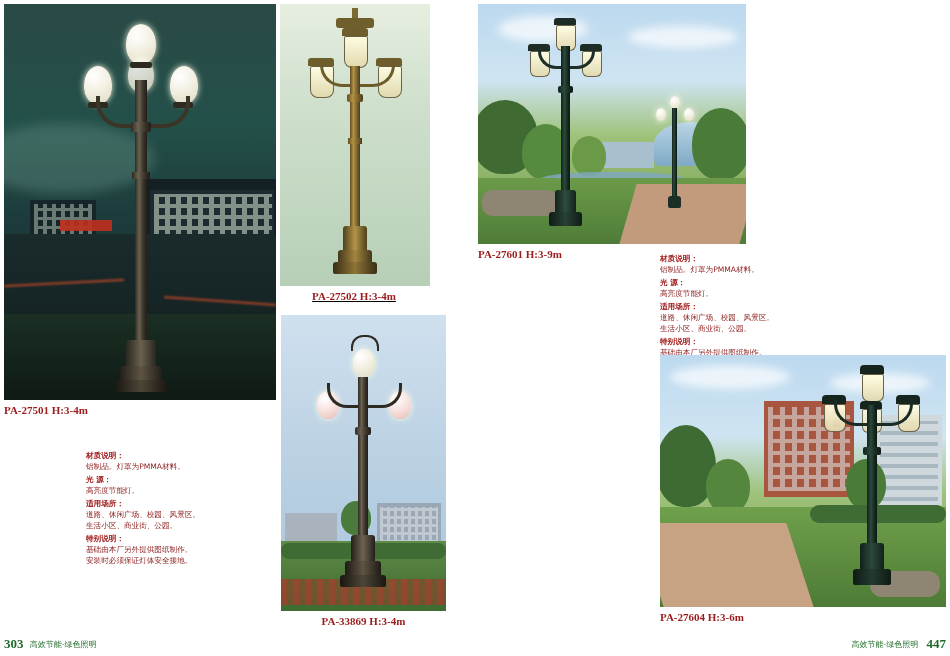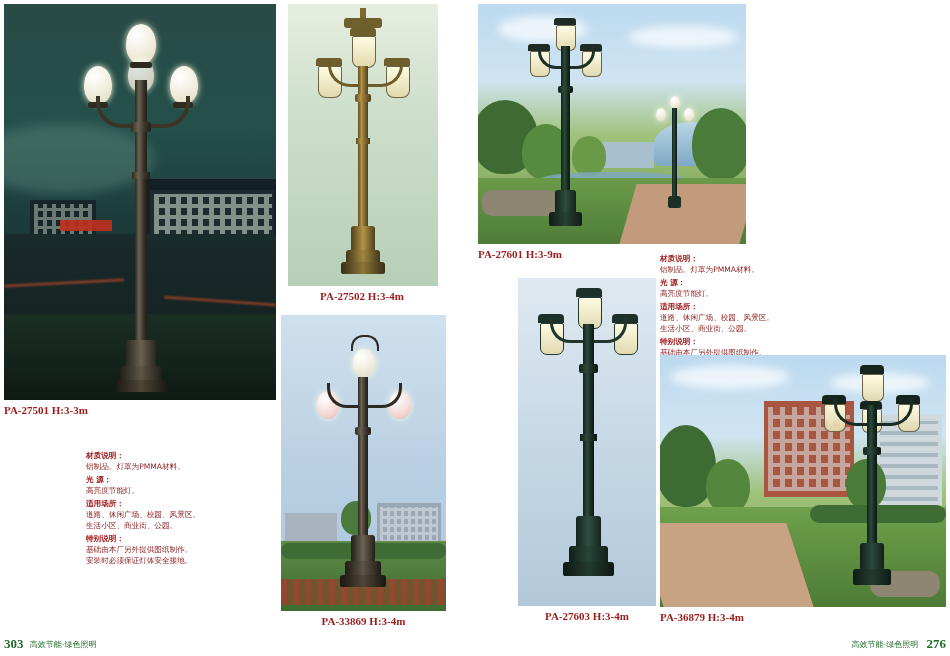--- a/index.html
+++ b/index.html
@@ -146,21 +146,21 @@
 
         <div class="pole" style="left:53px;top:58px;width:12px;height:282px;"></div>
         <div class="pole" style="left:49px;top:100px;width:20px;height:10px;border-radius:2px;"></div>
         <div class="pole" style="left:50px;top:150px;width:18px;height:7px;"></div>
 
         <div class="base" style="left:44px;top:318px;width:30px;height:28px;background:linear-gradient(90deg,#2a2720,#6a6050,#2a2720);"></div>
         <div class="base" style="left:38px;top:344px;width:42px;height:16px;background:linear-gradient(90deg,#231f19,#5d5444,#231f19);"></div>
         <div class="base" style="left:33px;top:358px;width:52px;height:12px;background:linear-gradient(90deg,#1b1813,#4d4537,#1b1813);"></div>
       </div>
     </div>
-    <div class="caption">PA-27501 H:3-3m</div>
+    <div class="caption">PA-27501 H:3-4m</div>
   </div>
 
   <div class="spec" style="left:86px;top:450px;">
     <div class="grp">
       <p class="hd">材质说明：</p>
       <p>铝制品。灯罩为PMMA材料。</p>
     </div>
     <div class="grp">
       <p class="hd">光    源：</p>
       <p>高亮度节能灯。</p>
@@ -170,21 +170,21 @@
       <p>道路、休闲广场、校园、风景区。</p>
       <p>生活小区、商业街、公园。</p>
     </div>
     <div class="grp">
       <p class="hd">特别说明：</p>
       <p>基础由本厂另外提供图纸制作。</p>
       <p>安装时必须保证灯体安全接地。</p>
     </div>
   </div>
 
-  <div class="product" style="left:288px;top:4px;width:148px;">
+  <div class="product" style="left:280px;top:4px;width:148px;text-decoration:underline;">
     <div class="photo scene-studio-green" style="width:150px;height:282px;background:linear-gradient(180deg,#e7eee0 0%,#cfe0cd 35%,#b7cfb6 100%);">
       <div class="lamp" style="left:22px;top:4px;width:106px;height:272px;">
 
         <div style="position:absolute;left:50px;top:0;width:6px;height:12px;background:#7a6a32;"></div>
         <div style="position:absolute;left:34px;top:10px;width:38px;height:10px;background:#6f5f2c;border-radius:3px;"></div>
 
         <div class="lanterncap" style="left:40px;top:20px;width:26px;height:8px;background:#6e5e2b;border-radius:3px 3px 0 0;"></div>
         <div class="lanternbody" style="left:42px;top:28px;width:22px;height:30px;border-radius:2px 2px 8px 8px;"></div>
 
         <div class="lanterncap" style="left:6px;top:50px;width:26px;height:8px;background:#6e5e2b;border-radius:3px 3px 0 0;"></div>
@@ -300,41 +300,20 @@
       <p>道路、休闲广场、校园、风景区。</p>
       <p>生活小区、商业街、公园。</p>
     </div>
     <div class="grp">
       <p class="hd">特别说明：</p>
       <p>基础由本厂另外提供图纸制作。</p>
       <p>安装时必须保证灯体安全接地。</p>
     </div>
   </div>
 
-  <div class="product" style="left:518px;top:278px;width:138px;">
-    <div class="photo scene-studio-blue" style="width:138px;height:328px;background:linear-gradient(180deg,#dfe9f1 0%,#c6d8e6 50%,#b2c9da 100%);">
-      <div class="lamp" style="left:16px;top:6px;width:108px;height:320px;">
-        <div class="lanterncap" style="left:42px;top:4px;width:26px;height:9px;background:#1d3029;border-radius:4px 4px 0 0;"></div>
-        <div class="lanternbody" style="left:44px;top:13px;width:22px;height:30px;border-radius:2px 2px 7px 7px;border:1px solid #23382f;"></div>
-        <div class="lanterncap" style="left:4px;top:30px;width:26px;height:9px;background:#1d3029;border-radius:4px 4px 0 0;"></div>
-        <div class="lanternbody" style="left:6px;top:39px;width:22px;height:30px;border-radius:2px 2px 7px 7px;border:1px solid #23382f;"></div>
-        <div class="lanterncap" style="left:78px;top:30px;width:26px;height:9px;background:#1d3029;border-radius:4px 4px 0 0;"></div>
-        <div class="lanternbody" style="left:80px;top:39px;width:22px;height:30px;border-radius:2px 2px 7px 7px;border:1px solid #23382f;"></div>
-        <div style="position:absolute;left:16px;top:34px;width:38px;height:22px;border-left:3px solid #20352c;border-bottom:3px solid #20352c;border-radius:0 0 0 20px;"></div>
-        <div style="position:absolute;left:52px;top:34px;width:38px;height:22px;border-right:3px solid #20352c;border-bottom:3px solid #20352c;border-radius:0 0 20px 0;"></div>
-        <div class="pole-dark" style="left:49px;top:40px;width:11px;height:202px;"></div>
-        <div class="pole-dark" style="left:45px;top:80px;width:19px;height:9px;border-radius:2px;"></div>
-        <div class="pole-dark" style="left:46px;top:150px;width:17px;height:7px;"></div>
-        <div class="base" style="left:42px;top:232px;width:25px;height:32px;background:linear-gradient(90deg,#14241d,#2f4f40,#14241d);"></div>
-        <div class="base" style="left:35px;top:262px;width:39px;height:18px;background:linear-gradient(90deg,#102019,#294537,#102019);"></div>
-        <div class="base" style="left:29px;top:278px;width:51px;height:14px;background:linear-gradient(90deg,#0d1a14,#23392e,#0d1a14);"></div>
-      </div>
-    </div>
-    <div class="caption" style="text-align:center;">PA-27603 H:3-4m</div>
-  </div>
 
   <div class="product" style="left:660px;top:355px;width:286px;">
     <div class="photo scene-park" style="width:286px;height:252px;">
       <div class="sky-cloud" style="left:10px;top:10px;width:120px;height:24px;"></div>
       <div class="sky-cloud" style="left:170px;top:18px;width:100px;height:20px;"></div>
 
       <div class="bldg" style="left:104px;top:46px;width:90px;height:96px;background:#a8563f;"></div>
       <div style="position:absolute;left:108px;top:52px;width:82px;height:84px;
                   background:repeating-linear-gradient(90deg,#dfe6e8 0 5px,transparent 5px 12px),
                              repeating-linear-gradient(0deg,#dfe6e8 0 4px,transparent 4px 12px);opacity:.55;"></div>
@@ -362,27 +341,27 @@
         <div class="lanterncap" style="left:44px;top:40px;width:22px;height:8px;background:#16241e;border-radius:4px 4px 0 0;"></div>
         <div class="lanternbody" style="left:46px;top:48px;width:18px;height:22px;border-radius:2px 2px 6px 6px;opacity:.9;"></div>
         <div style="position:absolute;left:18px;top:38px;width:40px;height:24px;border-left:3px solid #1a2b23;border-bottom:3px solid #1a2b23;border-radius:0 0 0 22px;"></div>
         <div style="position:absolute;left:54px;top:38px;width:40px;height:24px;border-right:3px solid #1a2b23;border-bottom:3px solid #1a2b23;border-radius:0 0 22px 0;"></div>
         <div class="pole-dark" style="left:51px;top:44px;width:10px;height:148px;"></div>
         <div class="pole-dark" style="left:47px;top:86px;width:18px;height:8px;border-radius:2px;"></div>
         <div class="base" style="left:44px;top:182px;width:24px;height:28px;background:linear-gradient(90deg,#13211b,#2c493b,#13211b);"></div>
         <div class="base" style="left:37px;top:208px;width:38px;height:16px;background:linear-gradient(90deg,#0f1a15,#243b30,#0f1a15);"></div>
       </div>
     </div>
-    <div class="caption" style="text-align:left;">PA-36879 H:3-4m</div>
+    <div class="caption" style="text-align:left;">PA-27604 H:3-6m</div>
   </div>
 
   <div class="footbar">
     <div class="foot-left">
       <span class="pnum">303</span>
       <span class="ftxt">高效节能·绿色照明</span>
     </div>
     <div class="foot-right">
       <span class="ftxt">高效节能·绿色照明</span>
-      <span class="pnum" style="margin-left:6px;">276</span>
+      <span class="pnum" style="margin-left:6px;">447</span>
     </div>
   </div>
 
 </div>
 
 </body></html>

